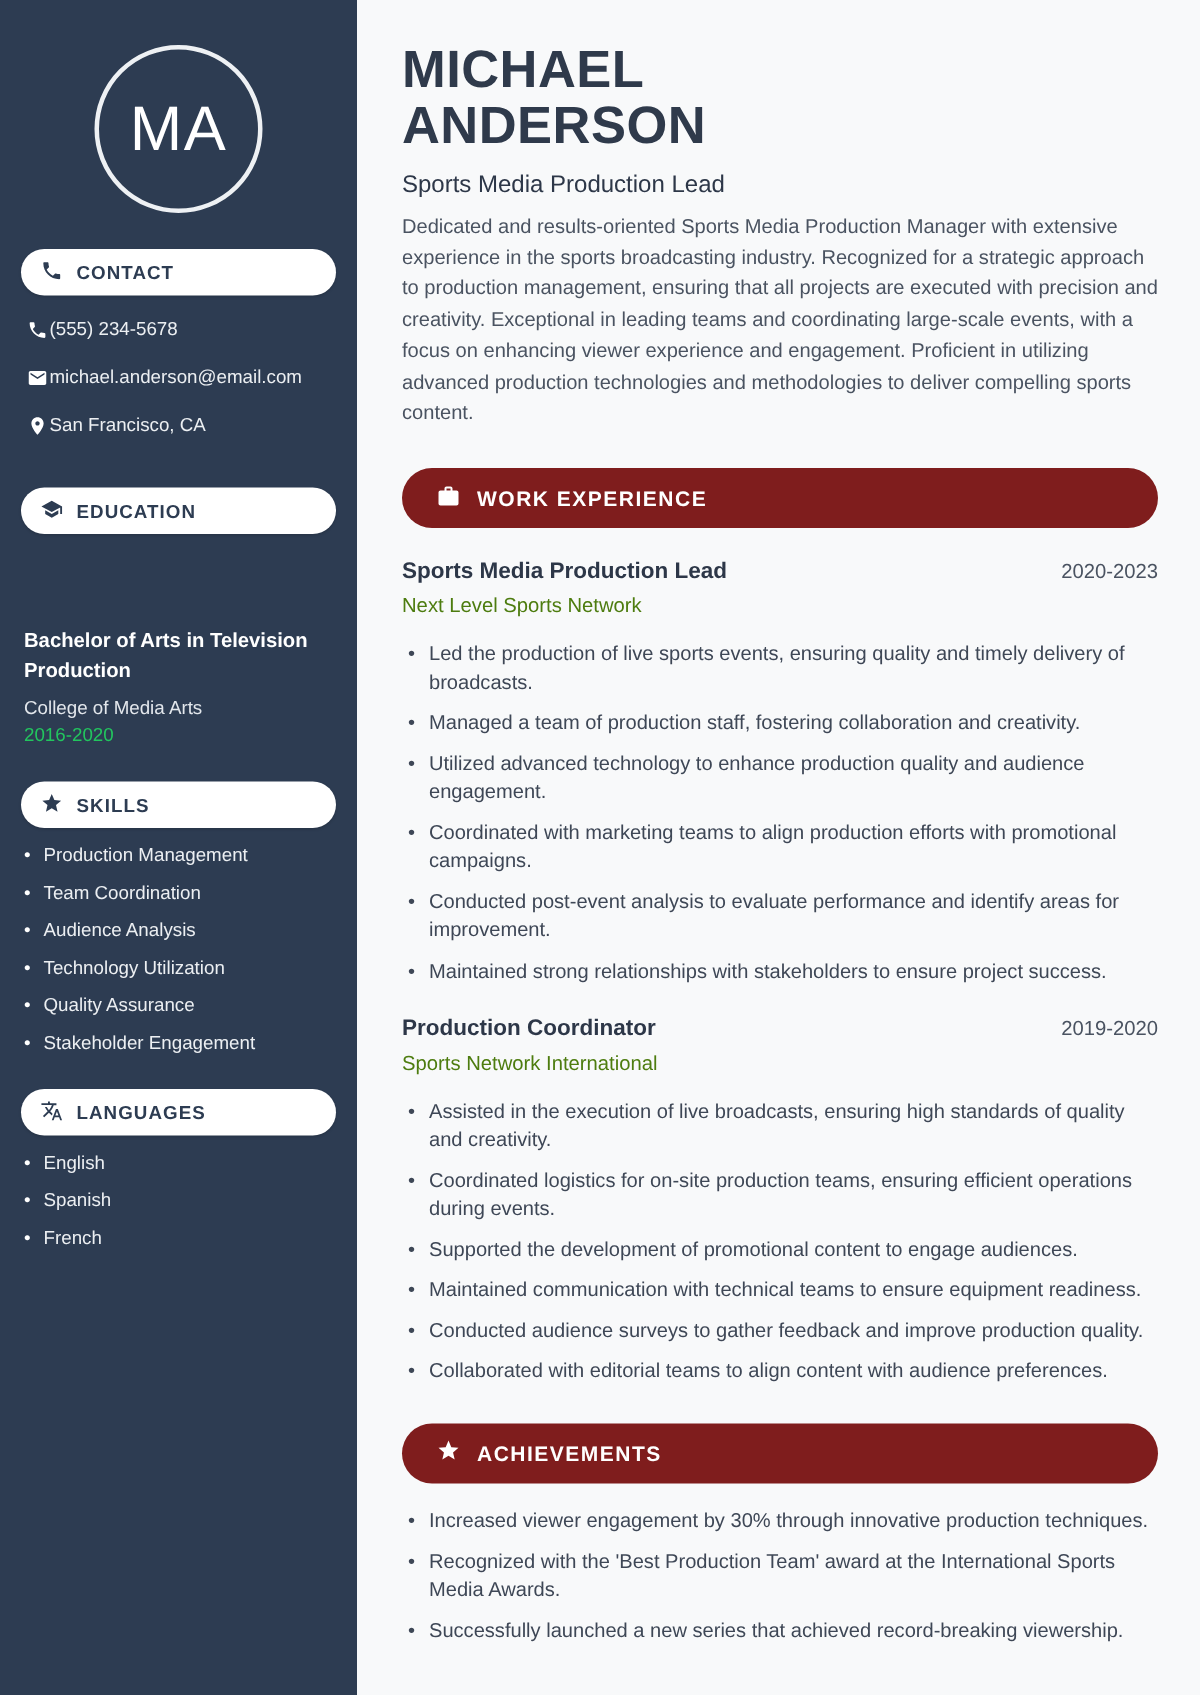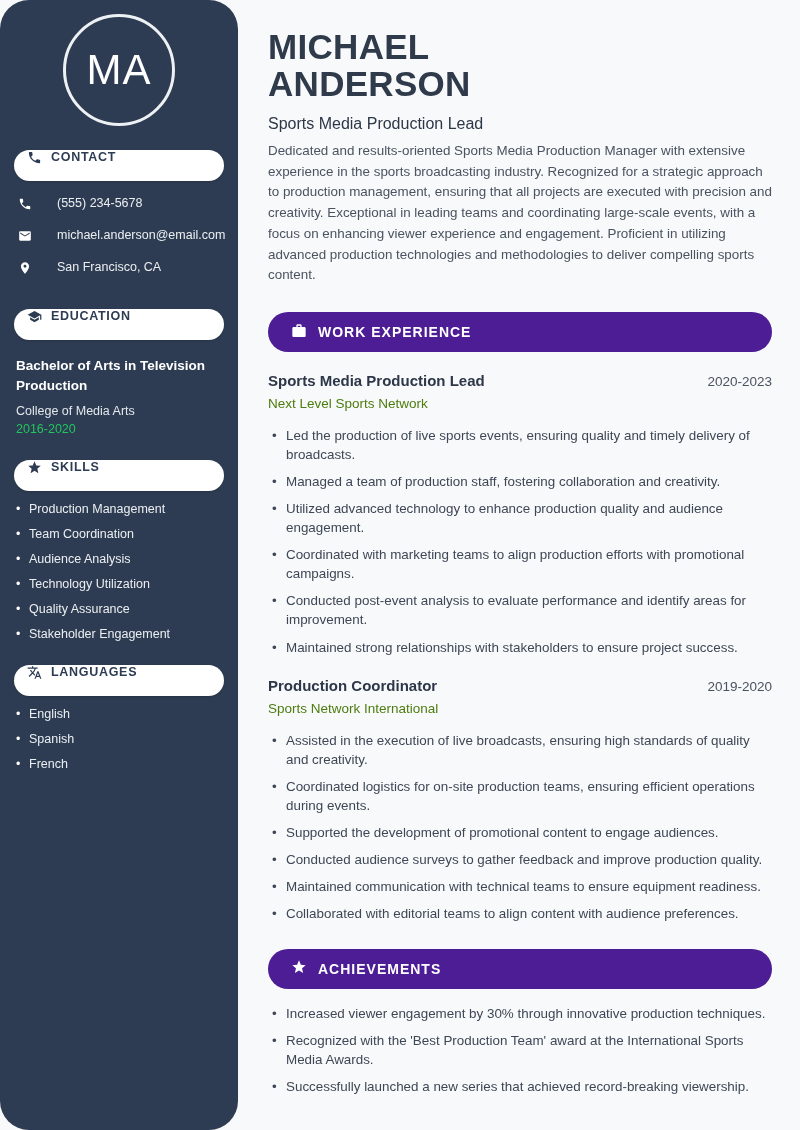--- a/index.html
+++ b/index.html
@@ -12,53 +12,52 @@
     overflow: hidden;
     background: #f8f9fa;
   }
 
   
   .sidebar {
     flex: 0 0 238px;
     width: 238px;
     background: #2d3c52;
     color: #ffffff;
-    padding: 14px 14px 0 14px;
-    border-radius: 29px;
+    padding: 30px 14px 0 14px;
   }
   .avatar {
     width: 112px; height: 112px;
     border: 3px solid #eef1f4;
     border-radius: 50%;
     margin: 0 auto 22px auto;
     display: flex; align-items: center; justify-content: center;
     font-size: 42px; letter-spacing: 1px; color: #ffffff; font-weight: 400;
   }
   .side-pill {
     background: #ffffff;
     border-radius: 16px;
     height: 31px;
-    display: flex; align-items: flex-start; gap: 9px;
+    display: flex; align-items: center; gap: 9px;
     padding: 0 13px;
     color: #2d3c52;
     font-weight: bold; font-size: 12.5px; letter-spacing: 0.7px;
     margin: 24px 0 8px 0;
     box-shadow: 0 1px 2px rgba(0,0,0,0.15);
   }
   .side-pill svg { width: 15px; height: 15px; fill: #2d3c52; flex: none; }
 
   .contact-item {
-    display: flex; align-items: flex-start; gap: 25px;
+    display: flex; align-items: flex-start; gap: 1px;
     padding: 7px 4px;
     font-size: 12.5px; color: #eceff2;
   }
   .contact-item svg { width: 14px; height: 14px; fill: #ffffff; flex: none; margin-top: 1px; }
 
   .edu { padding: 8px 2px 0 2px; }
-  .edu-degree { font-weight: bold; font-size: 13.5px; line-height: 1.45; color: #ffffff; }
+  .edu-degree { font-weight: bold; font-size: 13.5px; line-height: 1.45; color: #ffffff; margin-top: 45px; }
   .edu-school { font-size: 12.5px; margin-top: 9px; color: #e3e7ec; }
   .edu-years  { font-size: 12.5px; margin-top: 4px; color: #22c55e; }
 
   .side-list { list-style: none; margin: 6px 0 0 0; padding: 0 2px; }
   .side-list li {
     position: relative; padding-left: 13px;
     font-size: 12.5px; color: #eceff2;
     margin: 11px 0;
   }
   .side-list li::before { content: "•"; position: absolute; left: 0; color: #ffffff; }
@@ -73,21 +72,21 @@
     font-size: 35px; font-weight: bold; color: #2f3a4b;
     line-height: 1.07; letter-spacing: 0.3px;
   }
   .job-title-main { margin-top: 12px; font-size: 16px; color: #2d3748; }
   .summary {
     margin-top: 8px;
     font-size: 13.4px; line-height: 1.55; color: #4a5361;
   }
 
   .section-pill {
-    background: #4c1d95; color: #ffffff;
+    background: #7f1d1d; color: #ffffff;
     border-radius: 24px; height: 40px;
     display: flex; align-items: center; gap: 11px;
     padding: 0 23px;
     margin: 26px 0 14px 0;
     font-weight: bold; font-size: 14px; letter-spacing: 1px;
   }
   .section-pill svg { width: 16px; height: 16px; fill: #ffffff; flex: none; }
 
   .job-head {
     display: flex; justify-content: space-between; align-items: baseline;
@@ -218,22 +217,22 @@
     <section class="job">
       <div class="job-head">
         <h3>Production Coordinator</h3>
         <span class="job-dates">2019-2020</span>
       </div>
       <div class="company">Sports Network International</div>
       <ul class="bullets">
         <li>Assisted in the execution of live broadcasts, ensuring high standards of quality and creativity.</li>
         <li>Coordinated logistics for on-site production teams, ensuring efficient operations during events.</li>
         <li>Supported the development of promotional content to engage audiences.</li>
+        <li>Maintained communication with technical teams to ensure equipment readiness.</li>
         <li>Conducted audience surveys to gather feedback and improve production quality.</li>
-        <li>Maintained communication with technical teams to ensure equipment readiness.</li>
         <li>Collaborated with editorial teams to align content with audience preferences.</li>
       </ul>
     </section>
 
     <div class="section-pill">
       <span><svg viewBox="0 0 24 24">
             <path d="M12 17.27L18.18 21l-1.64-7.03L22 9.24l-7.19-.61L12 2 9.19 8.63 2 9.24l5.46 4.73L5.82 21z"></path>
           </svg></span>
       <span>ACHIEVEMENTS</span>
     </div>

